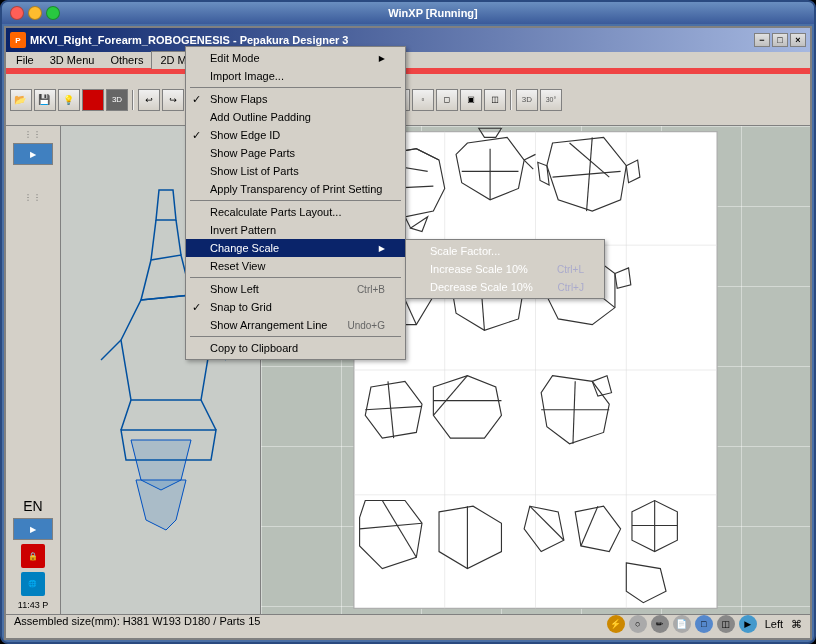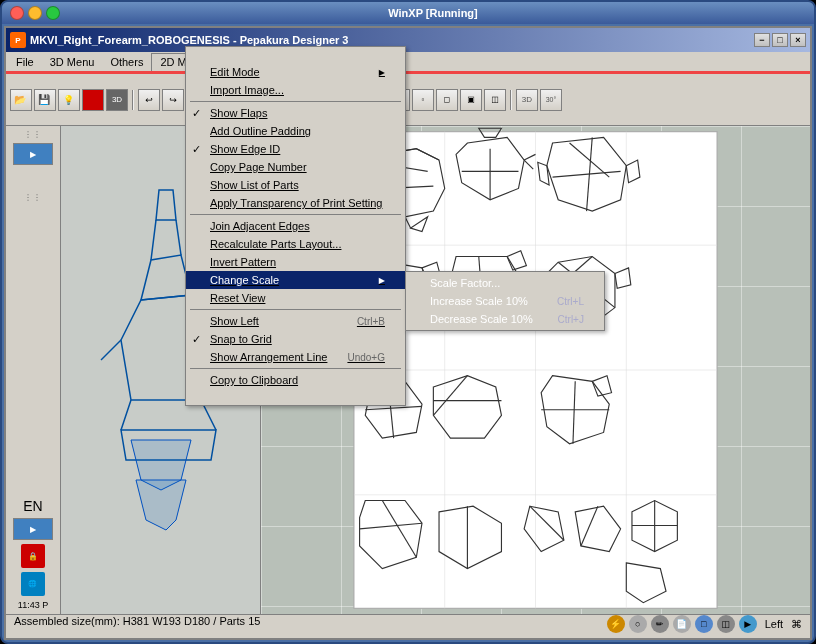--- a/index.html
+++ b/index.html
@@ -55,21 +55,21 @@
       background: linear-gradient(to bottom, #e0e0e0, #c0c0c0);
       border: 1px solid #808080;
       display: flex; align-items: center; justify-content: center;
       font-size: 9px; cursor: pointer; color: #000;
     }
 
     
     .menu-bar {
       height: 22px;
       background: #d4d0c8;
-      border-bottom: 3px solid #ef4444;
+      border-bottom: 6px solid #ef4444;
       display: flex; align-items: center;
       padding: 0 2px;
     }
     .menu-item {
       padding: 2px 8px;
       cursor: pointer;
       font-size: 11px;
       color: #000;
     }
 
@@ -167,22 +167,21 @@
       z-index: 1000;
     }
 
     
     .menu-dropdown {
       position: absolute;
       background: #d4d0c8;
       border: 1px solid #808080;
       box-shadow: 2px 2px 4px rgba(0,0,0,0.3);
       min-width: 200px;
-      padding: 16px 0;
-      text-decoration: underline;
+      padding: 2px 0;
     }
     .dropdown-item {
       padding: 3px 20px 3px 24px;
       cursor: pointer;
       display: flex; align-items: center; justify-content: space-between;
       position: relative;
       white-space: nowrap;
     }
     .dropdown-item.highlighted { background: #0a246a; color: white; }
     .dropdown-item.checked::before {
@@ -472,32 +471,29 @@
         <div class="dropdown-item checked">
           <span>Show Flaps</span>
         </div>
         <div class="dropdown-item">
           <span>Add Outline Padding</span>
         </div>
         <div class="dropdown-item checked">
           <span>Show Edge ID</span>
         </div>
         <div class="dropdown-item">
-          <span>Copy Page Number</span>
+          <span>Show Page Parts</span>
         </div>
         <div class="dropdown-item">
           <span>Show List of Parts</span>
         </div>
         <div class="dropdown-item">
           <span>Apply Transparency of Print Setting</span>
         </div>
         <div class="dropdown-separator"></div>
-        <div class="dropdown-item">
-          <span>Join Adjacent Edges</span>
-        </div>
         <div class="dropdown-item">
           <span>Recalculate Parts Layout...</span>
         </div>
         <div class="dropdown-item">
           <span>Invert Pattern</span>
         </div>
         <div class="dropdown-item highlighted" style="position:relative;">
           <span>Change Scale</span>
           <span class="dropdown-arrow">▶</span>
 

